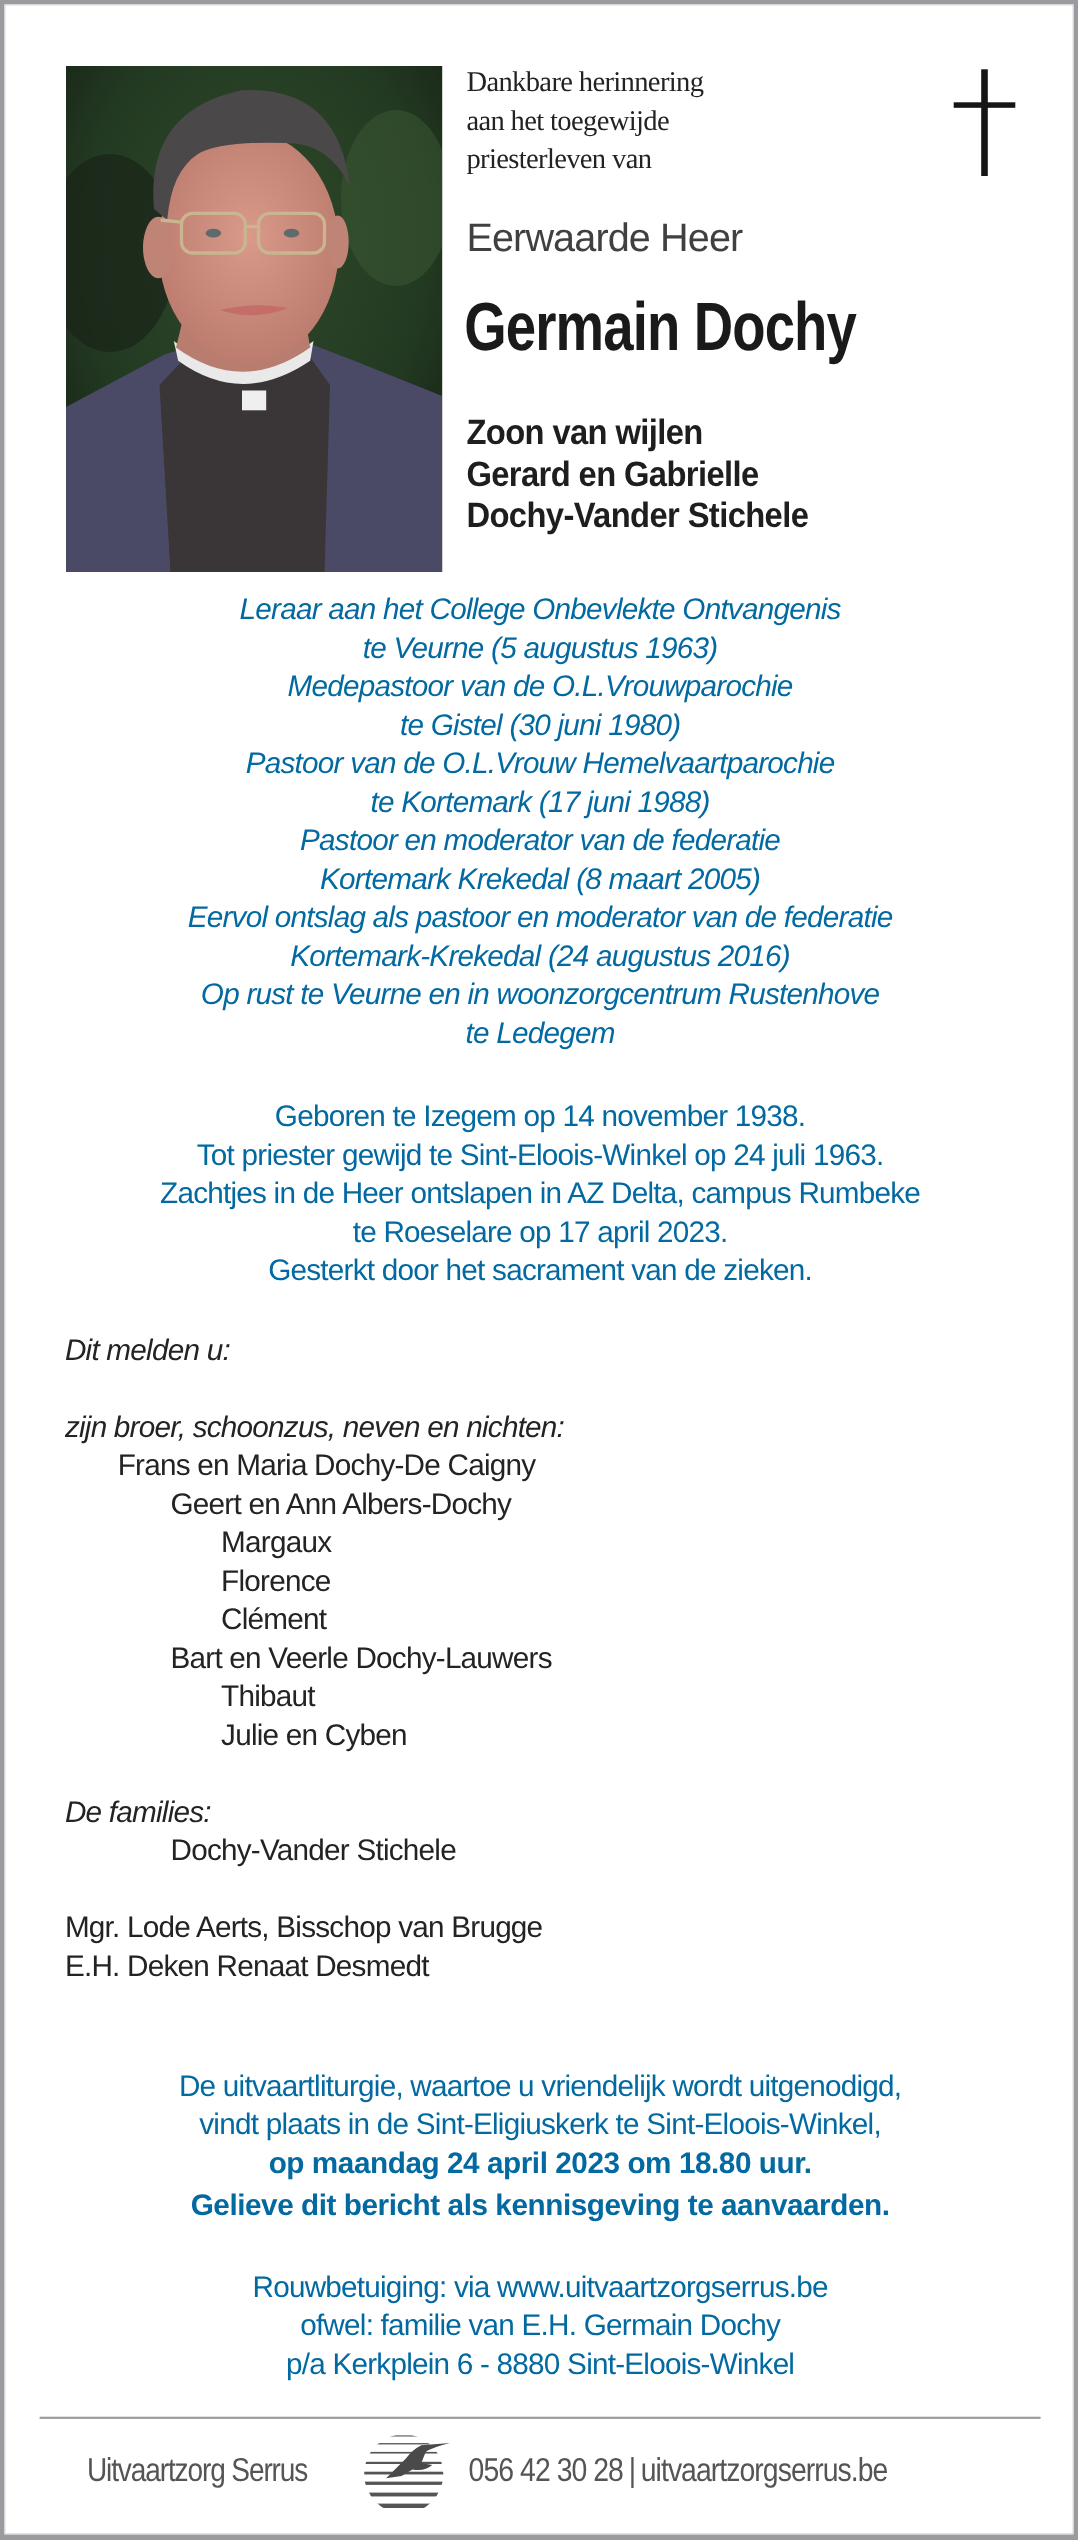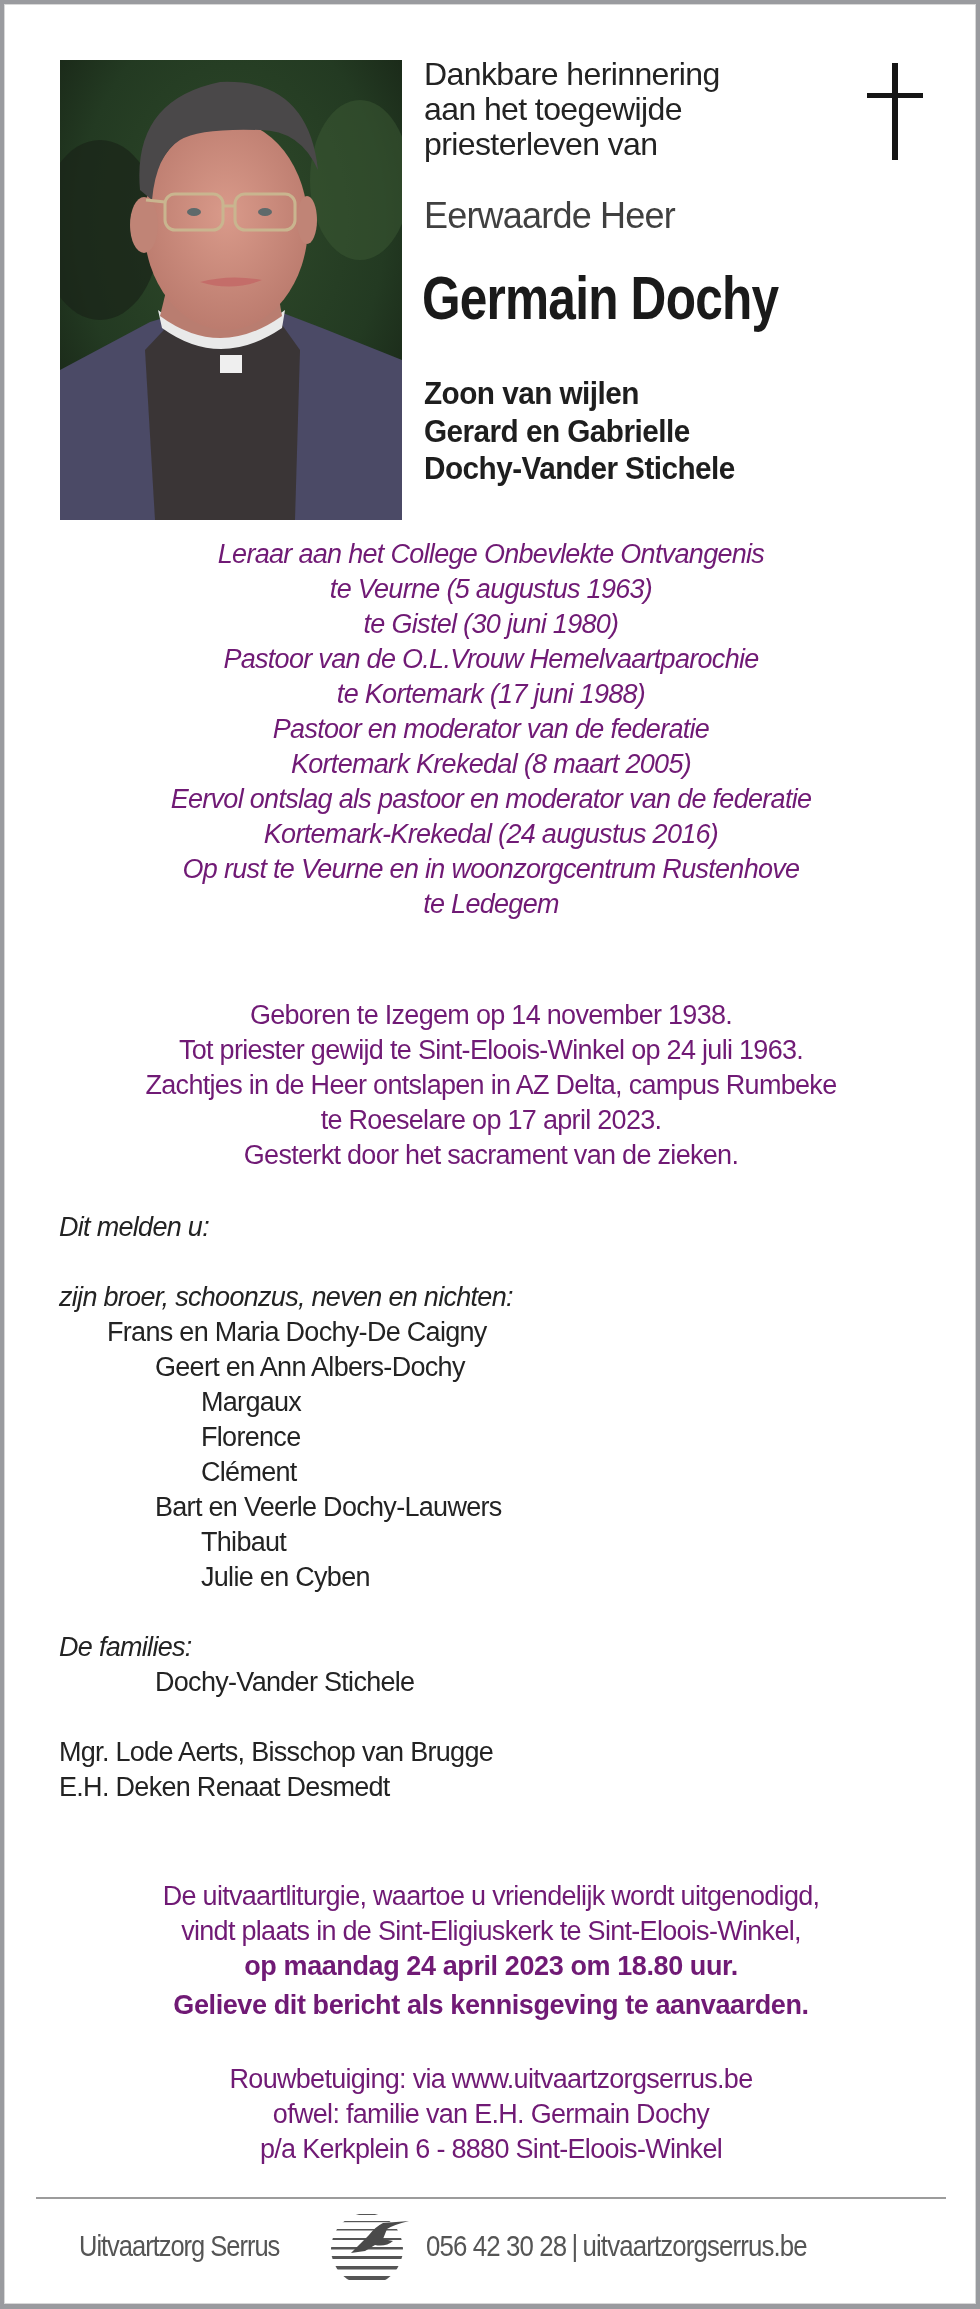--- a/index.html
+++ b/index.html
@@ -4,28 +4,28 @@
 <style>
   html, body { margin: 0; padding: 0; background: #9a9b9f; }
   body { width: 980px; height: 2309px; position: relative; overflow: hidden; font-family: "Liberation Sans", sans-serif; color: #1e1e1e; }
   .page { position: absolute; left: 4px; top: 4px; width: 972px; height: 2300px; background: #ffffff; border: 1px solid #d8d8d8; box-sizing: border-box; }
   .photo { position: absolute; left: 55px; top: 55px; width: 342px; height: 460px; overflow: hidden; background: #1f2c1c; }
   .photo svg { display: block; }
   .cross { position: absolute; left: 862px; top: 58px; width: 56px; height: 97px; }
   .cross .v { position: absolute; left: 25px; top: 0; width: 6px; height: 97px; background: #151515; }
   .cross .h { position: absolute; left: 0; top: 30px; width: 56px; height: 5px; background: #151515; }
 
-  .intro { position: absolute; left: 419px; top: 52px; font-size: 32px; line-height: 35px; letter-spacing: -0.6px; font-weight: 300; color: #232323; }
+  .intro { position: absolute; left: 419px; top: 52px; font-size: 26px; line-height: 35px; letter-spacing: -0.6px; font-weight: 300; color: #232323; font-family: Liberation Serif, serif; }
   .intro div { white-space: nowrap; }
   .honorific { position: absolute; left: 419px; top: 192px; font-size: 36px; line-height: 38px; letter-spacing: -0.8px; color: #404040; white-space: nowrap; }
   .name { position: absolute; left: 417px; top: 258px; font-size: 62px; line-height: 70px; font-weight: bold; letter-spacing: -1px; color: #1a1a1a; white-space: nowrap; transform: scaleX(0.80); transform-origin: left center; }
   .parents { position: absolute; left: 419px; top: 370px; font-size: 32px; line-height: 37.5px; font-weight: bold; letter-spacing: -0.6px; color: #1e1e1e; }
   .parents div { white-space: nowrap; transform: scaleX(0.93); transform-origin: left center; }
 
-  .center-block { position: absolute; left: 0; width: 972px; text-align: center; font-size: 27px; line-height: 35px; letter-spacing: -0.7px; color: #701a75; }
+  .center-block { position: absolute; left: 0; width: 972px; text-align: center; font-size: 27px; line-height: 35px; letter-spacing: -0.7px; color: #0369a1; }
   .center-block div { white-space: nowrap; }
   .roles { top: 532px; font-style: italic; }
   .bio { top: 993px; }
   .left-block { position: absolute; left: 54px; font-size: 27px; line-height: 35px; letter-spacing: -0.7px; color: #232323; }
   .left-block div { white-space: nowrap; }
   .announce { top: 1205px; font-style: italic; }
   .relatives { top: 1275px; }
   .relatives .head { font-style: italic; }
   .lvl1 { padding-left: 48px; }
   .lvl2 { padding-left: 96px; }
@@ -111,20 +111,21 @@
 
   <div class="parents">
     <div>Zoon van wijlen</div>
     <div>Gerard en Gabrielle</div>
     <div>Dochy-Vander Stichele</div>
   </div>
 
   <div class="center-block roles">
     <div>Leraar aan het College Onbevlekte Ontvangenis</div>
     <div>te Veurne (5 augustus 1963)</div>
+    <div>Medepastoor van de O.L.Vrouwparochie</div>
     <div>te Gistel (30 juni 1980)</div>
     <div>Pastoor van de O.L.Vrouw Hemelvaartparochie</div>
     <div>te Kortemark (17 juni 1988)</div>
     <div>Pastoor en moderator van de federatie</div>
     <div>Kortemark Krekedal (8 maart 2005)</div>
     <div>Eervol ontslag als pastoor en moderator van de federatie</div>
     <div>Kortemark-Krekedal (24 augustus 2016)</div>
     <div>Op rust te Veurne en in woonzorgcentrum Rustenhove</div>
     <div>te Ledegem</div>
   </div>

